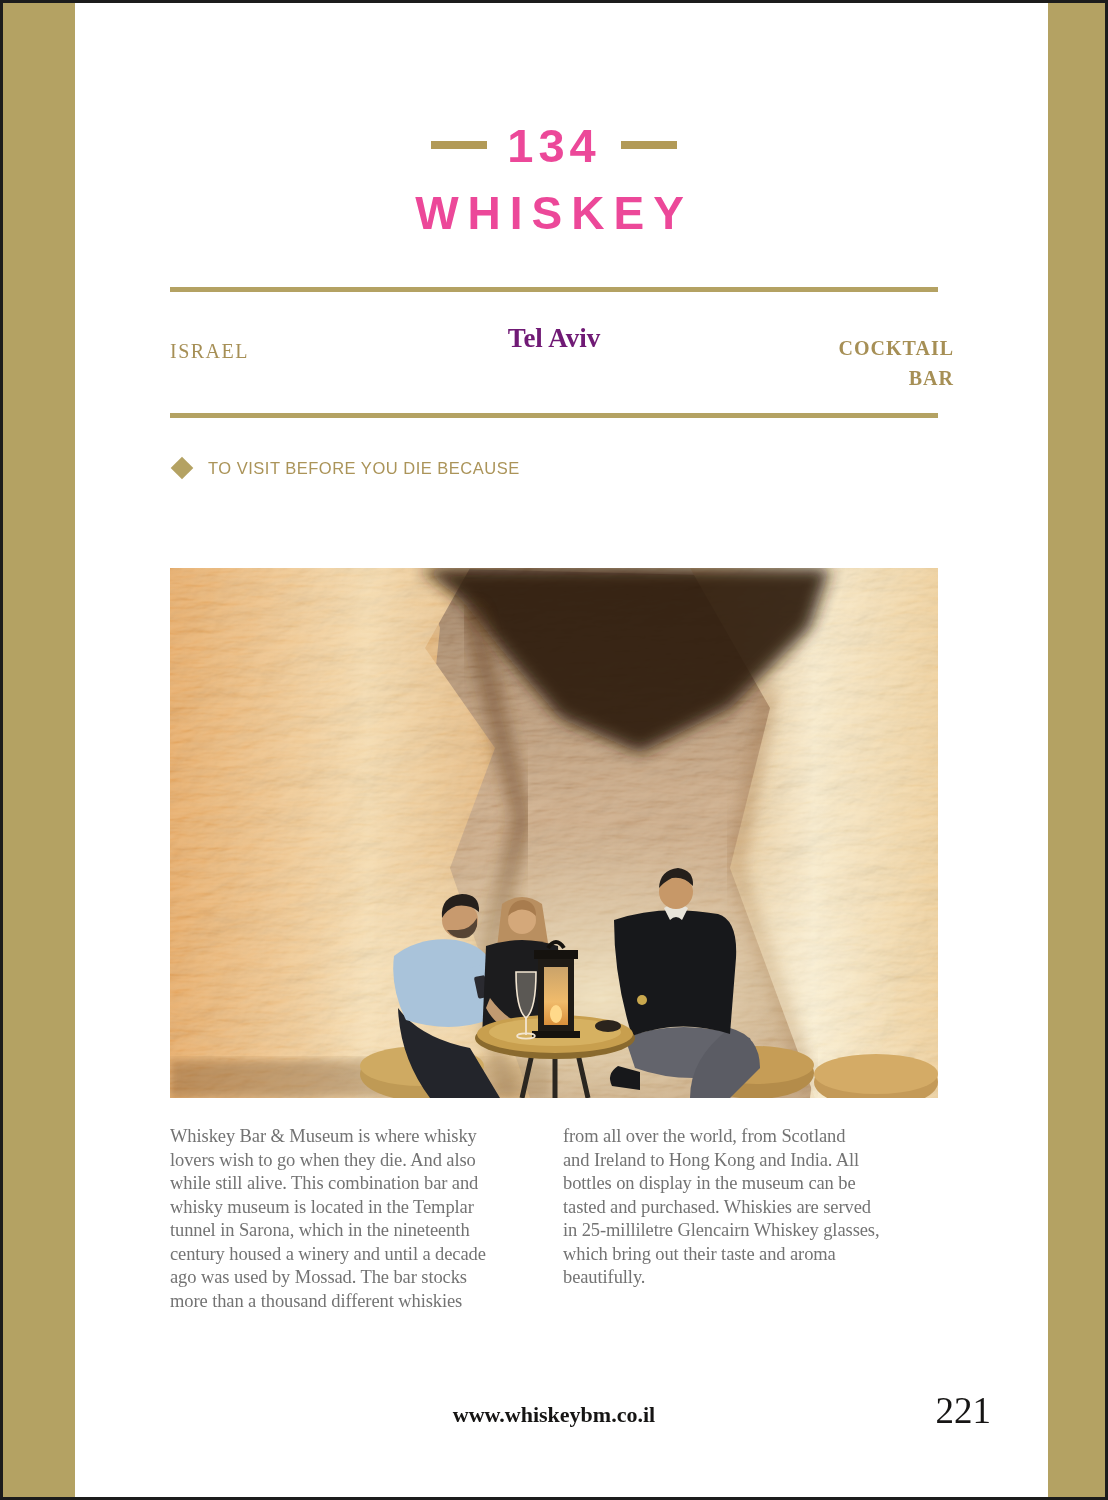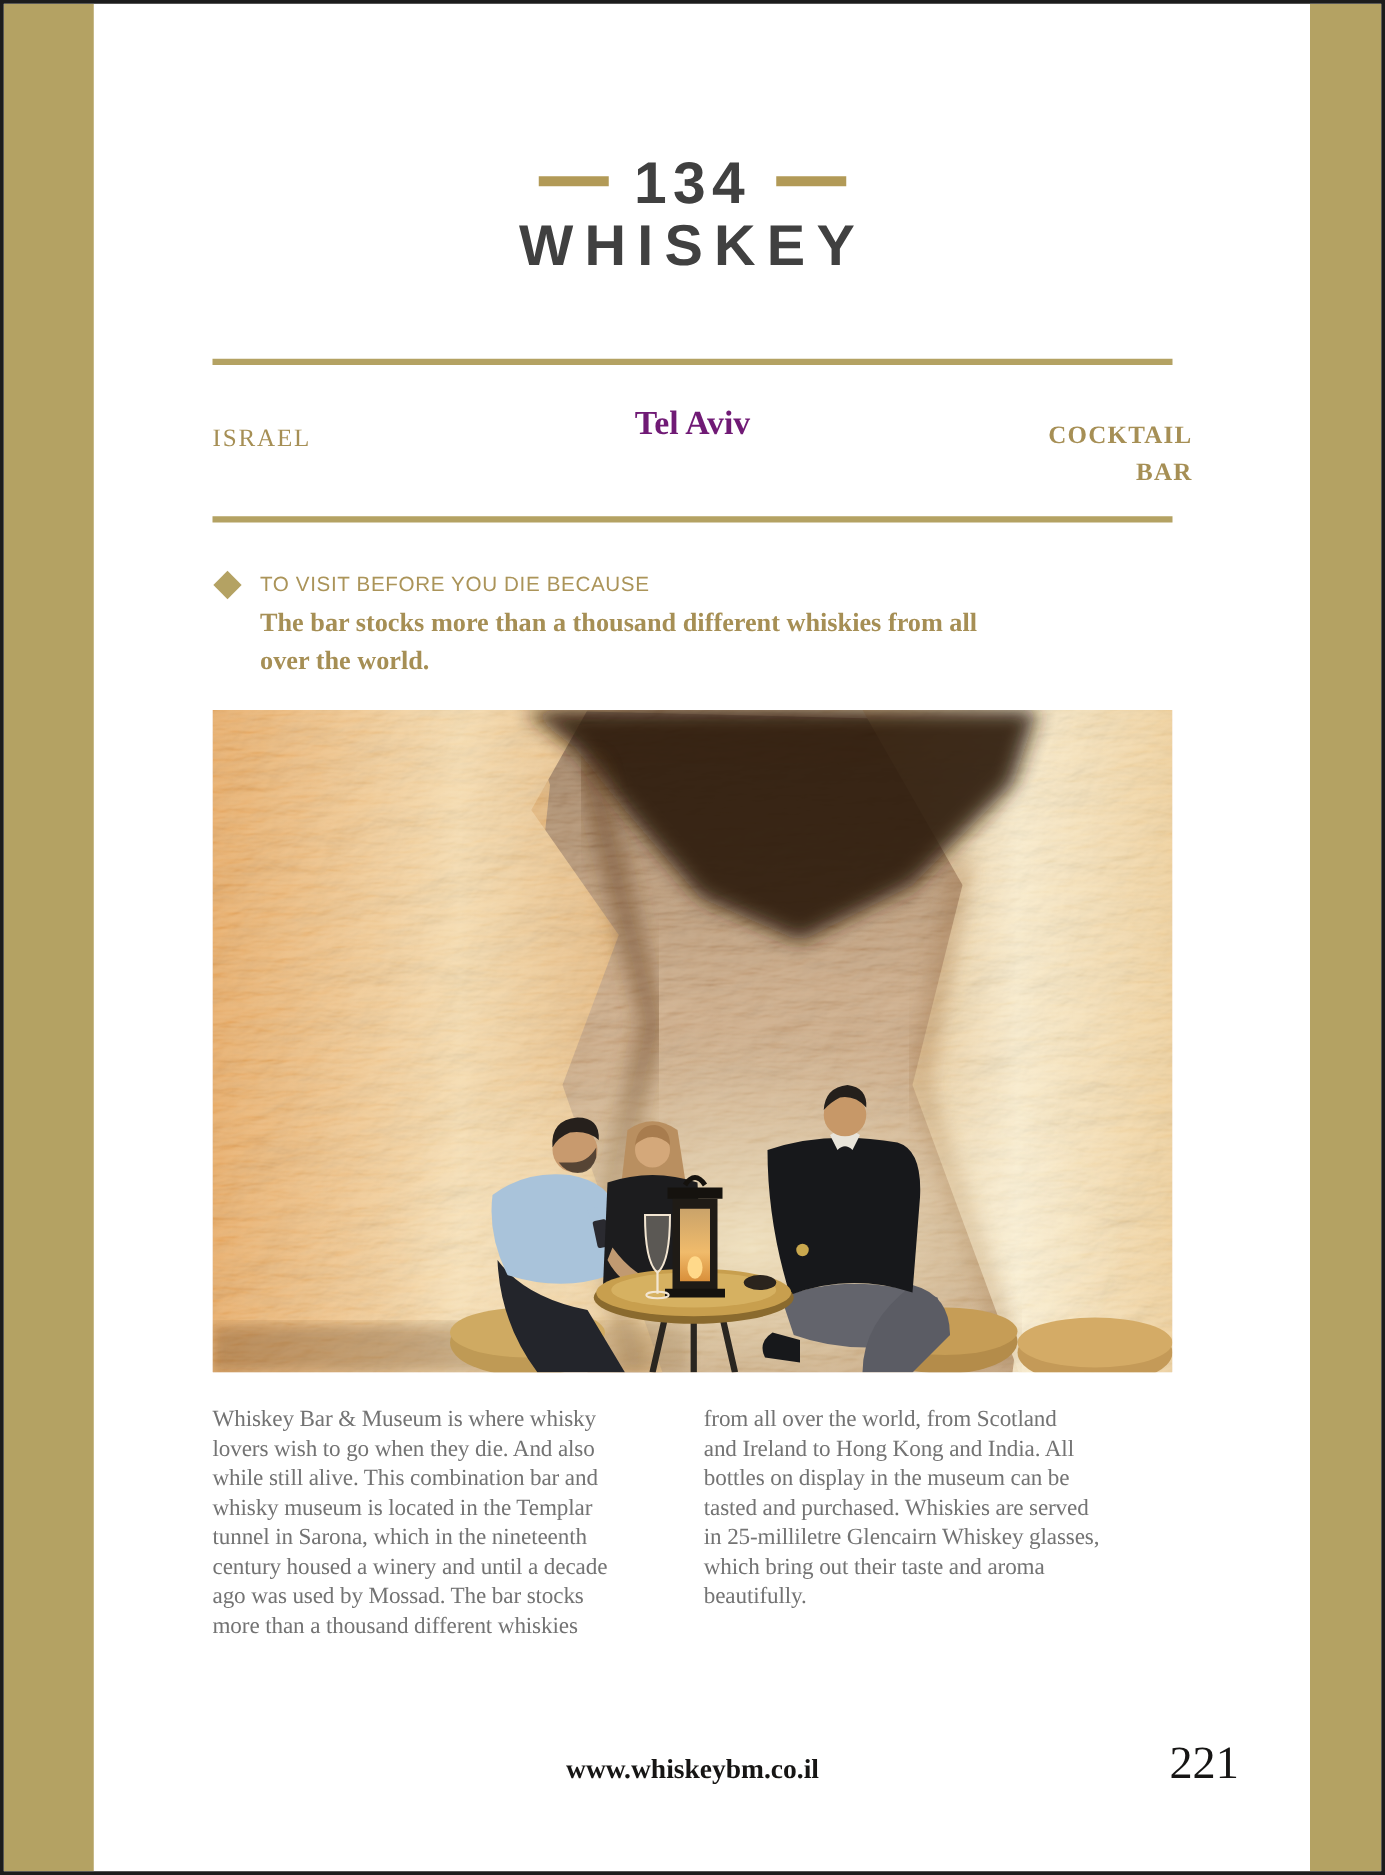--- a/index.html
+++ b/index.html
@@ -13,26 +13,26 @@
     overflow:hidden;
     font-family:"Liberation Serif", serif;
   }
   .band{position:absolute;top:0;bottom:0;background:#b4a263;}
   .band.left{left:0;width:72px;}
   .band.right{right:0;width:57px;}
 
   .sheet{position:absolute;left:167px;top:0;width:768px;height:1494px;}
 
   
-  .masthead{position:absolute;left:0;top:116px;width:768px;text-align:center;color:#404040;
+  .masthead{position:absolute;left:0;top:116px;width:768px;text-align:center;color:#ec4899;
             font-family:"Liberation Sans", sans-serif;font-weight:bold;}
   .number-row{display:flex;align-items:center;justify-content:center;gap:20px;height:52px;}
   .number-row .num{font-size:47px;letter-spacing:5px;line-height:1;}
   .dash{display:inline-block;width:56px;height:8px;background:#b29a57;}
-  .title-line{font-size:46px;letter-spacing:9px;line-height:50px;margin-top:0;}
+  .title-line{font-size:46px;letter-spacing:9px;line-height:50px;margin-top:17px;}
 
   .rule{position:absolute;left:0;width:768px;height:5px;background:#b4a263;}
   .rule.r1{top:284px;}
   .rule.r2{top:410px;}
 
   
   .info-country{position:absolute;left:0;top:337px;font-size:20px;font-weight:normal;
                 letter-spacing:1.5px;color:#a68f55;}
   .info-city{position:absolute;left:0;top:320px;width:768px;text-align:center;
              font-size:27px;font-weight:bold;color:#701a75;}
@@ -87,22 +87,20 @@
     <div class="info-city">Tel Aviv</div>
     <div class="info-category">
       <div>COCKTAIL</div>
       <div>BAR</div>
     </div>
 
     <div class="rule r2"></div>
 
     <div class="diamond"></div>
     <div class="reason-label">TO VISIT BEFORE YOU DIE BECAUSE</div>
-    <div class="reason-statement">The bar stocks more than a thousand different whiskies from all
-over the world.</div>
 
     <div class="photo">
       <svg width="768" height="530" viewBox="0 0 768 530" xmlns="http://www.w3.org/2000/svg">
         <defs>
           <linearGradient id="baseGrad" x1="0" y1="0" x2="1" y2="0">
             <stop offset="0" stop-color="#d1924c"></stop>
             <stop offset="0.16" stop-color="#eec493"></stop>
             <stop offset="0.33" stop-color="#dfa966"></stop>
             <stop offset="0.46" stop-color="#bf9468"></stop>
             <stop offset="0.60" stop-color="#c9a377"></stop>

